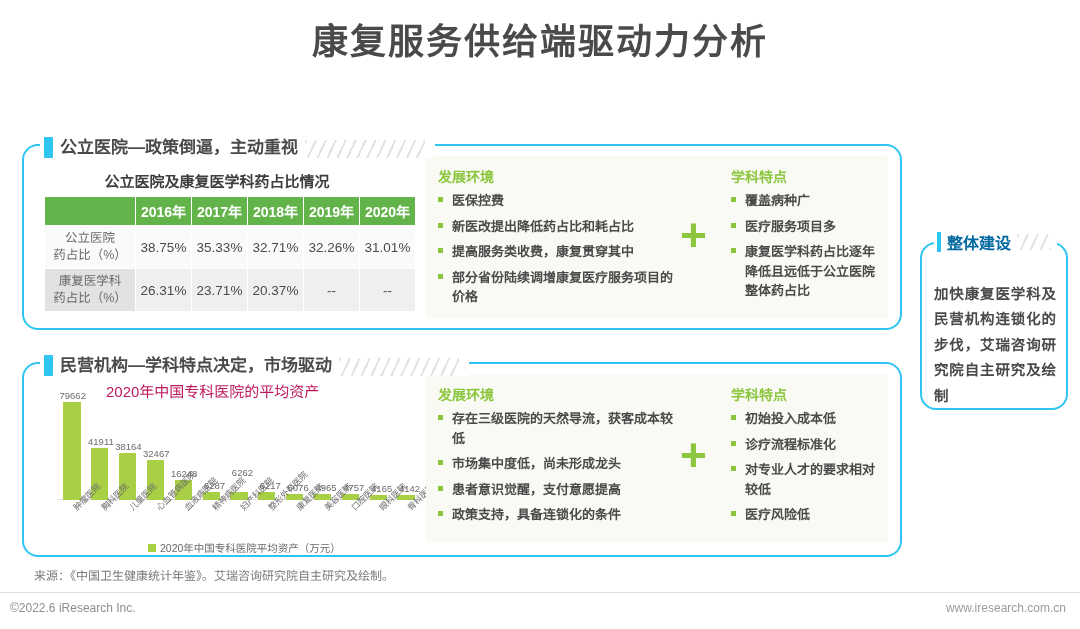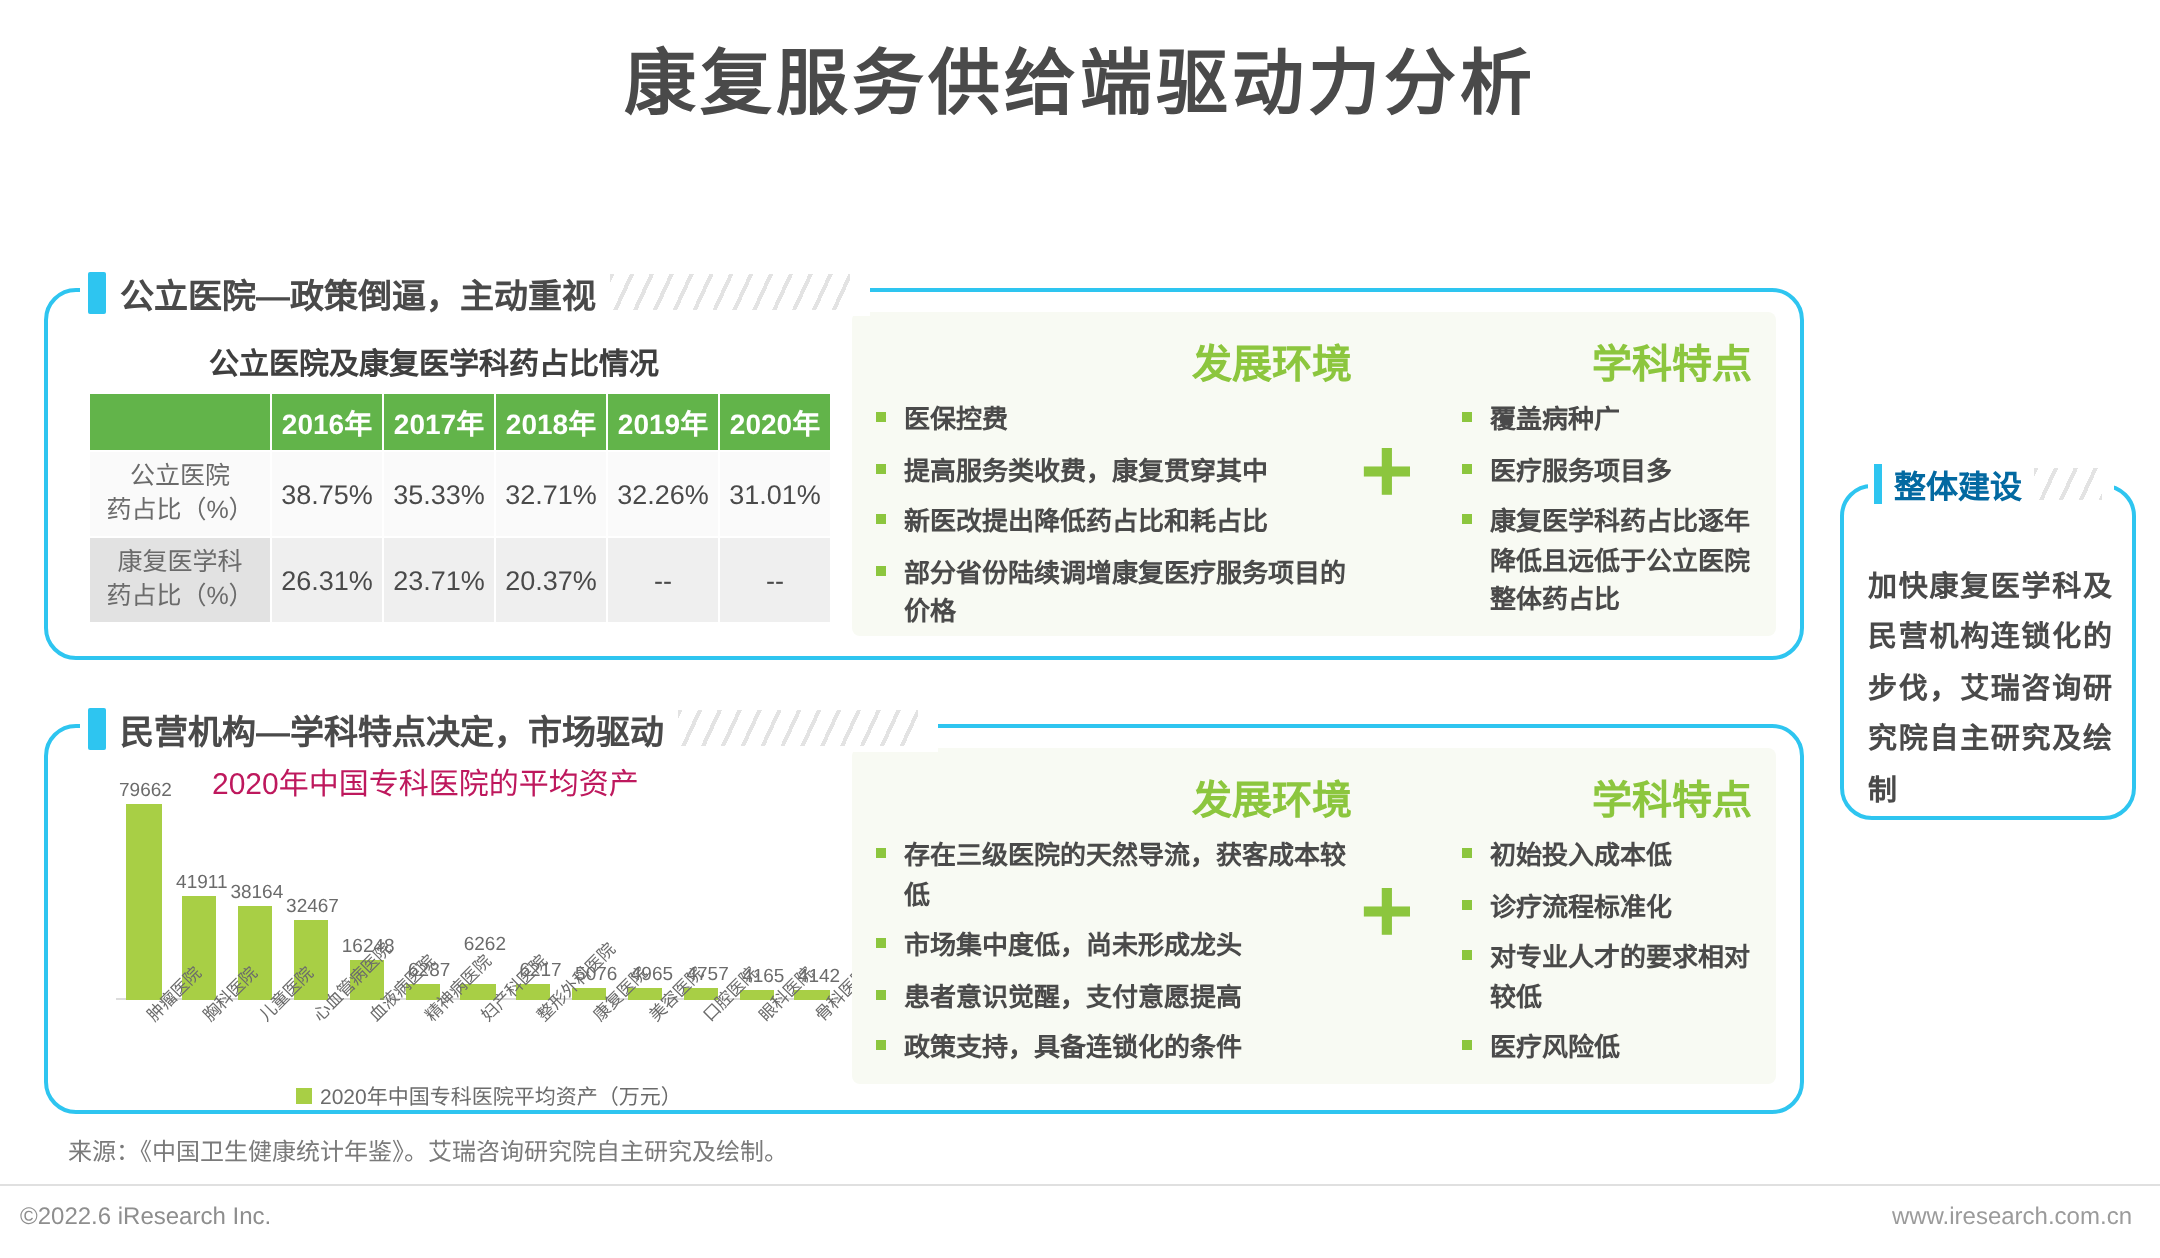--- a/index.html
+++ b/index.html
@@ -18,21 +18,21 @@
   }
 
   
   .section{position:absolute;}
   .sec-box{
     position:absolute;left:0;top:10px;right:0;bottom:0;
     border:2px solid #2ec5f0;border-radius:16px;background:#ffffff;
   }
   .sec-head{
     position:absolute;left:18px;top:0;height:24px;
-    display:flex;align-items:center;gap:7px;
+    display:flex;align-items:flex-end;gap:7px;
     background:#ffffff;padding:0 10px 0 4px;z-index:5;
   }
   .sec-accent{width:9px;height:21px;background:#2ec5f0;border-radius:1px;flex:none;}
   .sec-title{font-size:17px;font-weight:bold;color:#4a4a4a;white-space:nowrap;}
   .hatch{
     flex:none;width:120px;height:18px;
     background:repeating-linear-gradient(115deg,#e3e3e3 0 2px,transparent 2px 9px);
   }
 
   
@@ -51,21 +51,21 @@
   }
   table.dt tbody tr.r1 td{background:#fafafa;height:40px;}
   table.dt tbody tr.r2 td{background:#efefef;height:40px;}
   table.dt tbody tr.r2 td.rowlab{background:#e2e2e2;}
 
   
   .panel{
     position:absolute;background:#f8faf3;border-radius:4px;
   }
   .col-head{
-    text-align:right;font-size:20px;font-weight:bold;color:#8cc63e;margin-bottom:5px;
+    text-align:left;font-size:14px;font-weight:bold;color:#8cc63e;margin-bottom:5px;
   }
   ul.blist{list-style:none;margin:0;padding:0;}
   ul.blist li{
     position:relative;padding-left:14px;margin-bottom:6px;
     font-size:13px;line-height:1.5;color:#4a4a4a;font-weight:bold;
   }
   ul.blist li:before{
     content:"";position:absolute;left:0;top:6px;width:5px;height:5px;background:#8cc63e;
   }
   .plusicon{position:absolute;color:#8cc63e;font-size:46px;line-height:1;font-weight:bold;}
@@ -166,22 +166,22 @@
           <td>--</td>
         </tr>
       </tbody>
     </table>
 
     <div class="panel" style="left:404px;top:22px;width:462px;height:162px;">
       <div style="position:absolute;left:12px;top:10px;width:238px;">
         <div class="col-head">发展环境</div>
         <ul class="blist">
           <li>医保控费</li>
+          <li>新医改提出降低药占比和耗占比</li>
           <li>提高服务类收费，康复贯穿其中</li>
-          <li>新医改提出降低药占比和耗占比</li>
           <li>部分省份陆续调增康复医疗服务项目的价格</li>
         </ul>
       </div>
       <div class="plusicon" style="left:254px;top:56px;">+</div>
       <div style="position:absolute;left:305px;top:10px;width:145px;">
         <div class="col-head">学科特点</div>
         <ul class="blist">
           <li>覆盖病种广</li>
           <li>医疗服务项目多</li>
           <li>康复医学科药占比逐年降低且远低于公立医院整体药占比</li>

